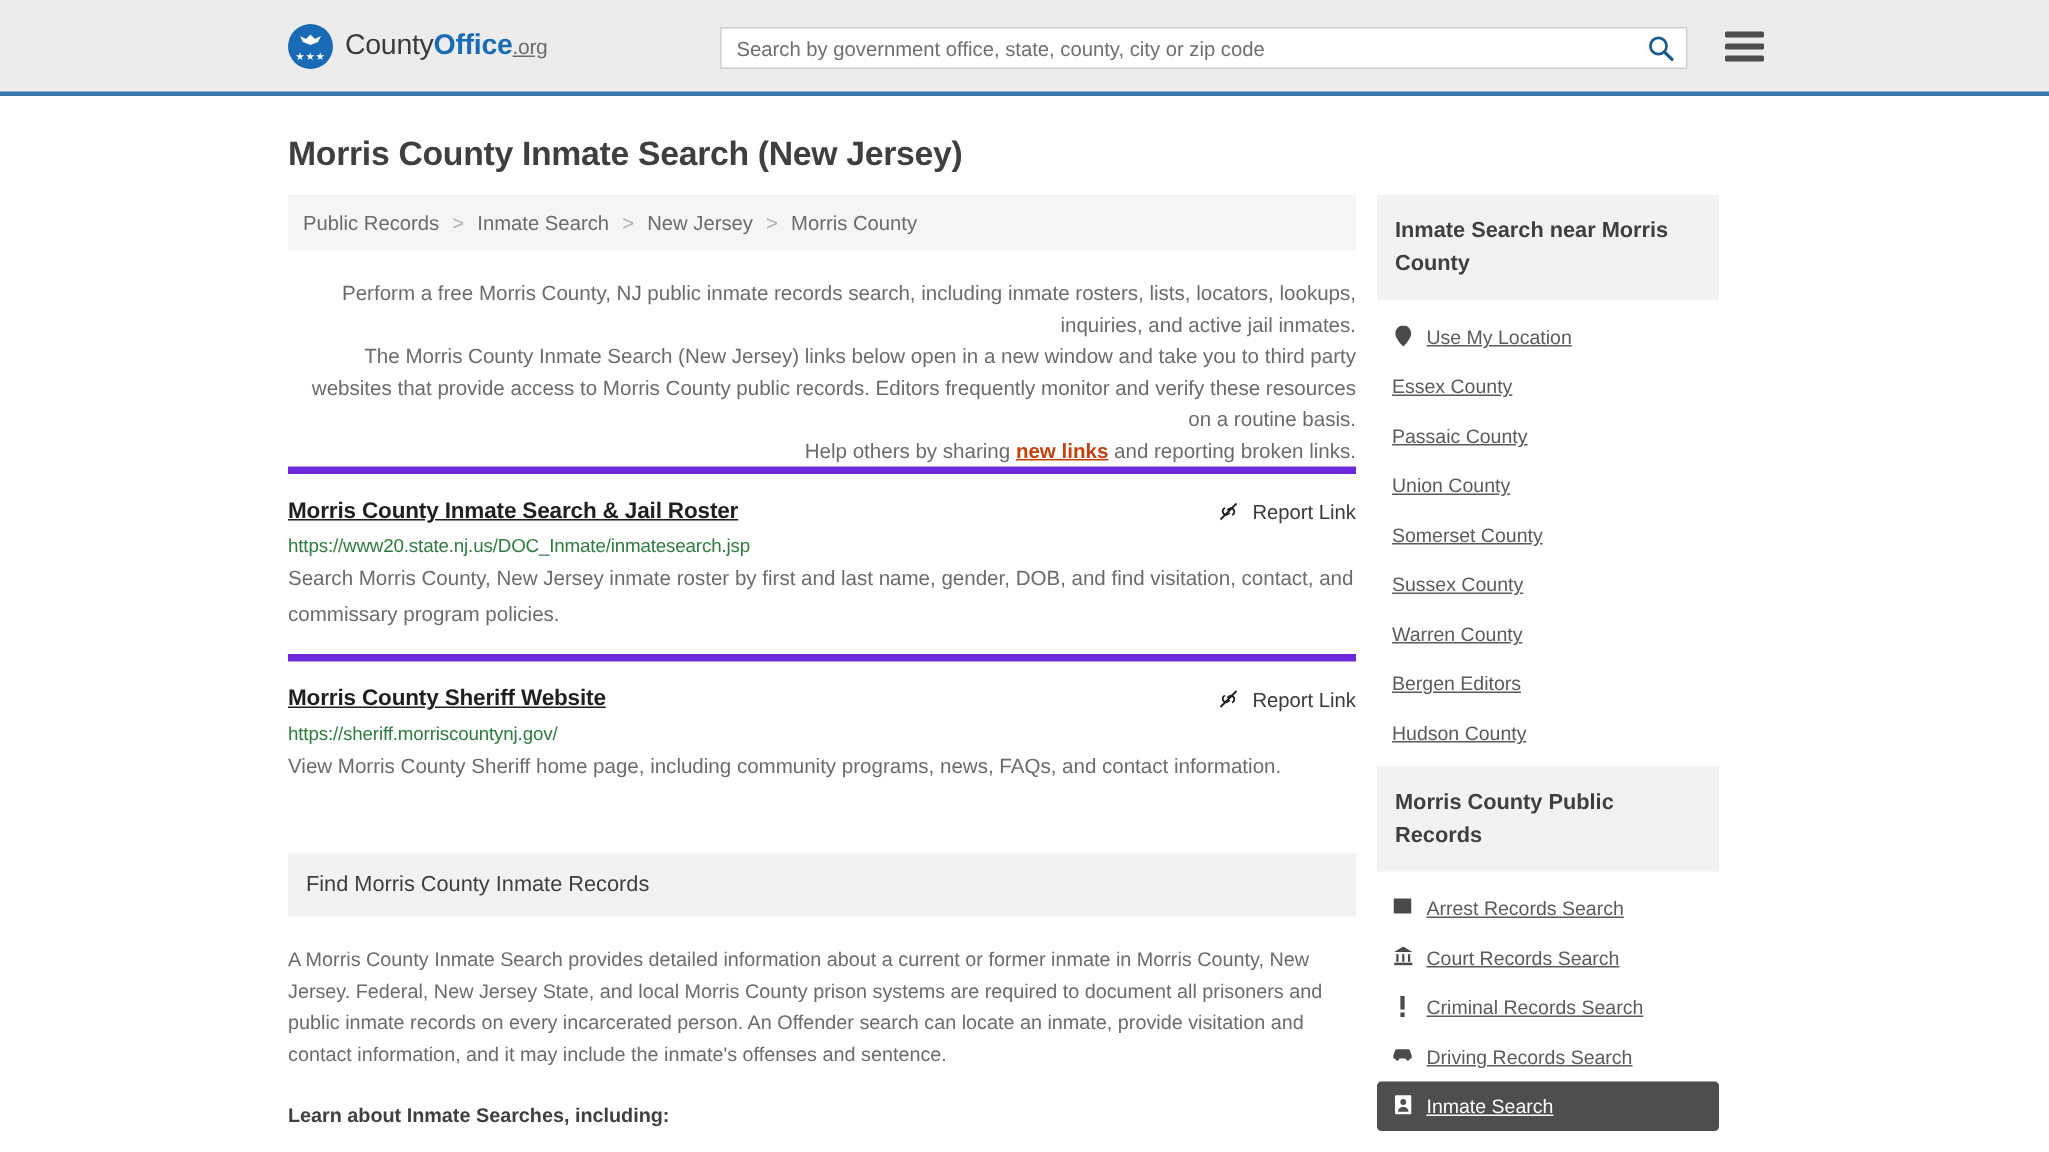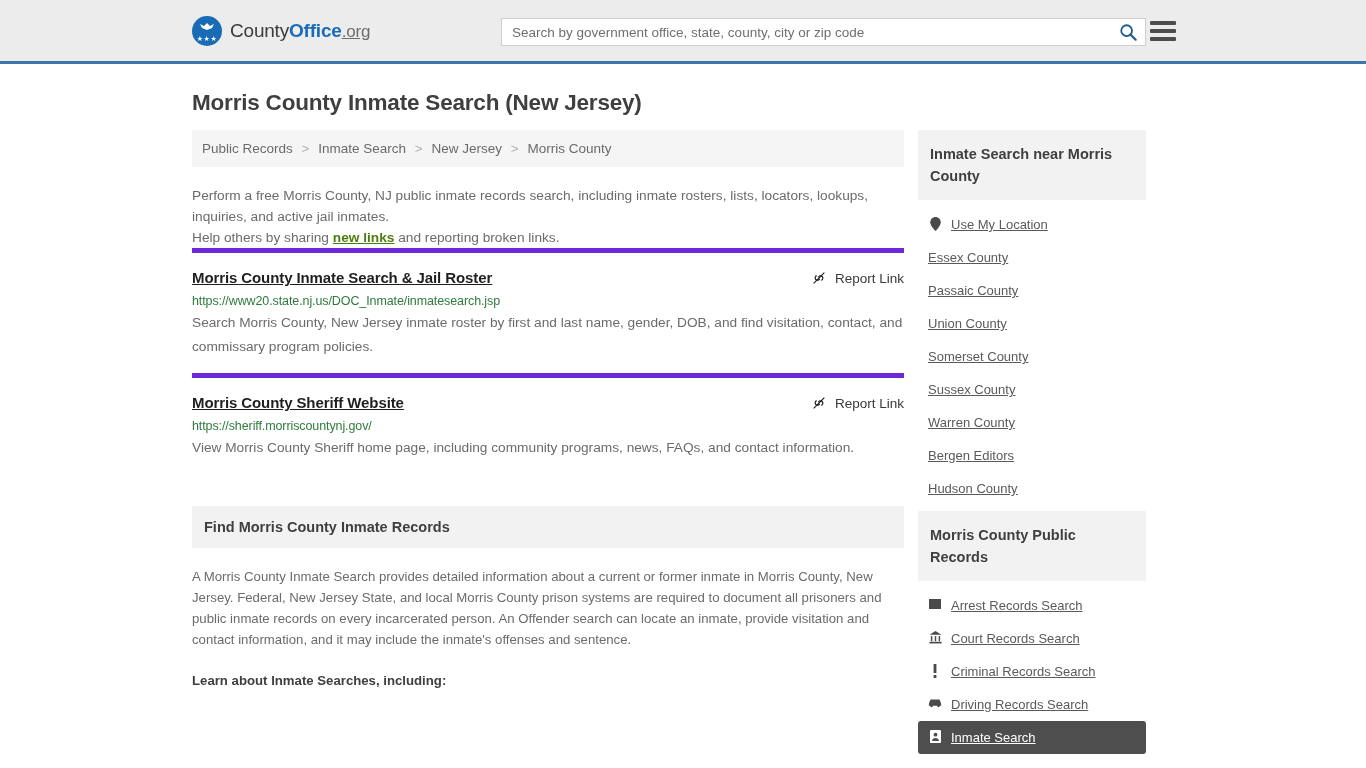--- a/index.html
+++ b/index.html
@@ -53,25 +53,25 @@
     letter-spacing: 0.5px;
     line-height: 7px;
   }
   .brand-text {
     font-size: 19px;
     letter-spacing: -0.2px;
     white-space: nowrap;
   }
   .brand-text .w1 { color: #3b3b3b; margin-top: 36px; }
   .brand-text .w2 { color: #1a6bb5; font-weight: bold; }
-  .brand-text .w3 { color: #6d6d6d; font-size: 17px; text-decoration: underline; }
+  .brand-text .w3 { color: #6d6d6d; font-size: 14px; text-decoration: underline; }
 
   .search-wrap {
     position: absolute;
-    left: 501px;
+    left: 480px;
     top: 18px;
     width: 645px;
     height: 28px;
     background: #ffffff;
     border: 1px solid #cfcfcf;
     display: flex;
     align-items: center;
   }
   .search-input {
     flex: 1 1 auto;
@@ -147,24 +147,25 @@
     margin: 0 5px;
   }
   .breadcrumb .current { color: #6b6b6b; }
 
   
   .intro p {
     font-size: 13.7px;
     line-height: 21px;
     color: #6b6b6b;
     margin: 0 0 0 0;
+    text-align: right;
   }
   .intro p.first { margin-top: 18px; }
   .intro a.inline-link {
-    color: #4d7c0f;
+    color: #c2410c;
     font-weight: bold;
     text-decoration: underline;
   }
 
   
   .result {
     border-top: 5px solid #6d28d9;
     padding: 16px 0 14px 0;
   }
   .result:first-of-type { margin-top: 18px; }
@@ -201,21 +202,21 @@
     line-height: 24px;
     color: #6b6b6b;
     margin-top: 3px;
   }
 
   
   .section-bar {
     background: #f2f2f2;
     padding: 13px 12px;
     font-size: 14.5px;
-    font-weight: bold;
+    font-weight: normal;
     color: #3f3f3f;
     margin-top: 32px;
   }
   .section-body p {
     font-size: 13.2px;
     line-height: 21px;
     color: #6b6b6b;
     margin: 18px 0 0 0;
   }
   .section-body p.bold-lead {
@@ -311,20 +312,21 @@
         <span class="sep">&gt;</span>
         <a href="#">Inmate Search</a>
         <span class="sep">&gt;</span>
         <a href="#">New Jersey</a>
         <span class="sep">&gt;</span>
         <span class="current">Morris County</span>
       </nav>
 
       <div class="intro">
         <p class="first">Perform a free Morris County, NJ public inmate records search, including inmate rosters, lists, locators, lookups, inquiries, and active jail inmates.</p>
+        <p>The Morris County Inmate Search (New Jersey) links below open in a new window and take you to third party websites that provide access to Morris County public records. Editors frequently monitor and verify these resources on a routine basis.</p>
         <p><span>Help others by sharing </span><a class="inline-link" href="#">new links</a><span> and reporting broken links.</span></p>
       </div>
 
       <div class="result">
         <div class="result-head">
           <a class="result-title" href="#">Morris County Inmate Search &amp; Jail Roster</a>
           <div class="report-link">
             <svg width="16" height="16" viewBox="0 0 24 24">
               <path d="M8.5 8.5 a3.5 3.5 0 1 0 4.5 4.5" fill="none" stroke="#1f1f1f" stroke-width="1.8"></path>
               <path d="M15.5 15.5 a3.5 3.5 0 1 0 -4.5 -4.5" fill="none" stroke="#1f1f1f" stroke-width="1.8"></path>

